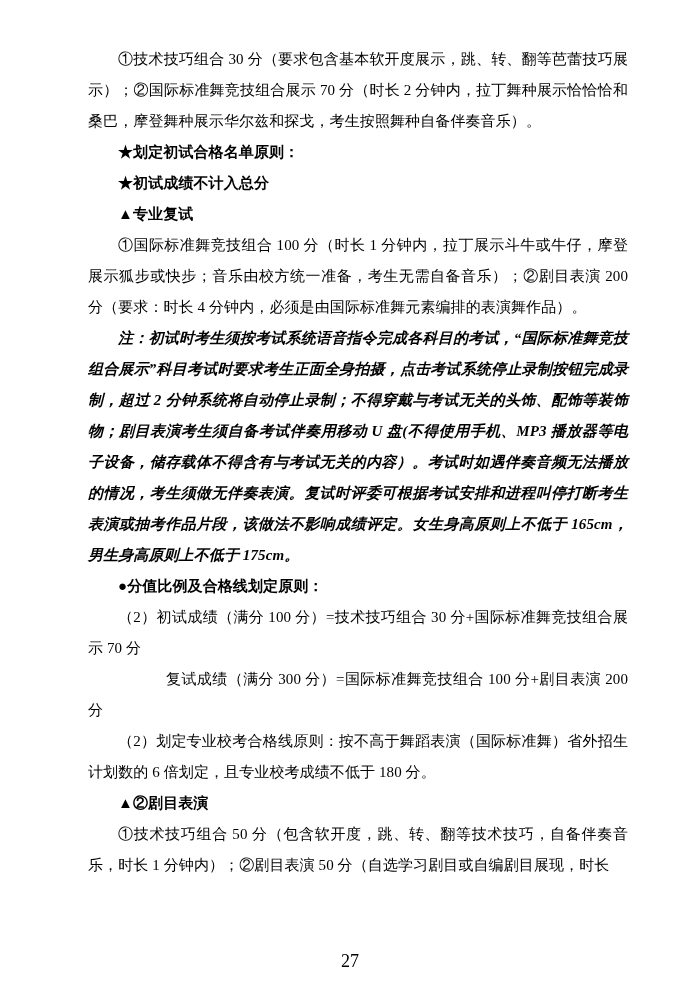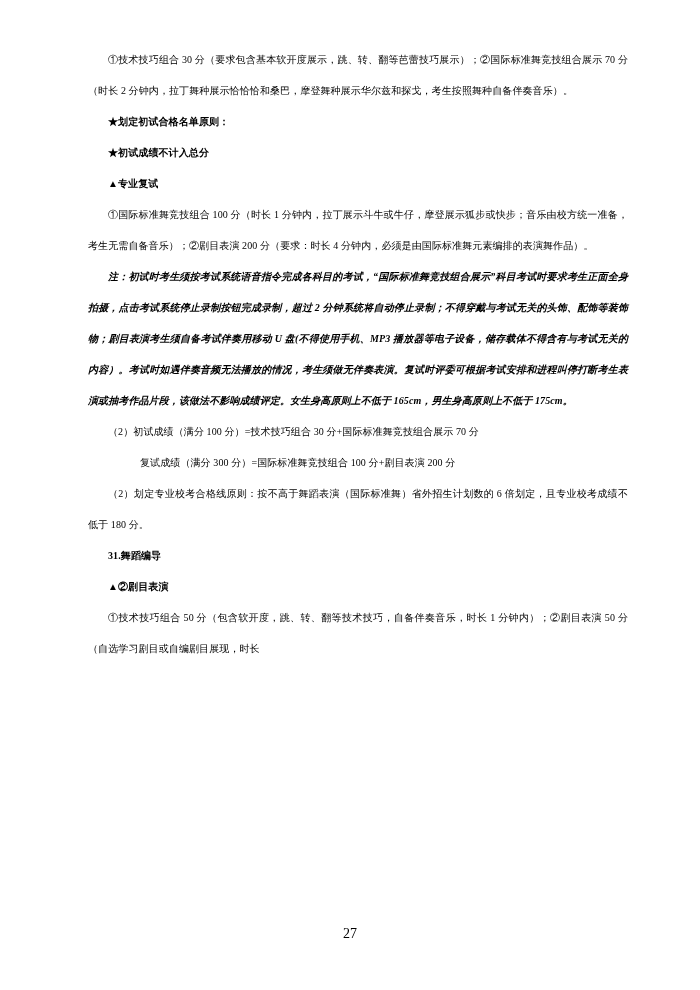--- a/index.html
+++ b/index.html
@@ -18,21 +18,21 @@
   .page {
     position: absolute;
     left: 0;
     top: 0;
     width: 700px;
     height: 990px;
     box-sizing: border-box;
     padding: 44px 72px 0 88px;
   }
   .body-text {
-    font-size: 10px;
+    font-size: 15px;
     line-height: 31px;
     text-align: justify;
     text-justify: inter-ideograph;
     letter-spacing: 0.1px;
   }
   p {
     margin: 0;
     text-indent: 2em;
   }
   p.indent3 {
@@ -43,23 +43,23 @@
     font-style: italic;
   }
   .heading {
     font-weight: bold;
     text-indent: 2em;
   }
   .page-number {
     position: absolute;
     left: 0;
     right: 0;
-    bottom: 48px;
+    bottom: 18px;
     text-align: center;
-    font-size: 14px;
+    font-size: 18px;
     font-family: "Liberation Serif", "DejaVu Serif", serif;
   }
 </style>
 </head>
 <body>
 
 <div class="page">
 
   <div class="body-text">
 
@@ -69,28 +69,28 @@
 
     <p class="heading">★初试成绩不计入总分</p>
 
 
     <p class="heading">▲专业复试</p>
 
     <p class="">①国际标准舞竞技组合 100 分（时长 1 分钟内，拉丁展示斗牛或牛仔，摩登展示狐步或快步；音乐由校方统一准备，考生无需自备音乐）；②剧目表演 200 分（要求：时长 4 分钟内，必须是由国际标准舞元素编排的表演舞作品）。</p>
 
     <p class="bold">注：初试时考生须按考试系统语音指令完成各科目的考试，“国际标准舞竞技组合展示”科目考试时要求考生正面全身拍摄，点击考试系统停止录制按钮完成录制，超过 2 分钟系统将自动停止录制；不得穿戴与考试无关的头饰、配饰等装饰物；剧目表演考生须自备考试伴奏用移动 U 盘(不得使用手机、MP3 播放器等电子设备，储存载体不得含有与考试无关的内容）。考试时如遇伴奏音频无法播放的情况，考生须做无伴奏表演。复试时评委可根据考试安排和进程叫停打断考生表演或抽考作品片段，该做法不影响成绩评定。女生身高原则上不低于 165cm，男生身高原则上不低于 175cm。</p>
 
+    <p class="heading">●分值比例及合格线划定原则：</p>
 
     <p class="">（2）初试成绩（满分 100 分）=技术技巧组合 30 分+国际标准舞竞技组合展示 70 分</p>
 
     <p class="indent3">复试成绩（满分 300 分）=国际标准舞竞技组合 100 分+剧目表演 200 分</p>
 
     <p class="">（2）划定专业校考合格线原则：按不高于舞蹈表演（国际标准舞）省外招生计划数的 6 倍划定，且专业校考成绩不低于 180 分。</p>
 
-    <p class="heading">31.舞蹈编导</p>
 
     <p class="heading">▲②剧目表演</p>
 
     <p class="">①技术技巧组合 50 分（包含软开度，跳、转、翻等技术技巧，自备伴奏音乐，时长 1 分钟内）；②剧目表演 50 分（自选学习剧目或自编剧目展现，时长</p>
 
   </div>
 
   <div class="page-number">27</div>
 
 </div>

